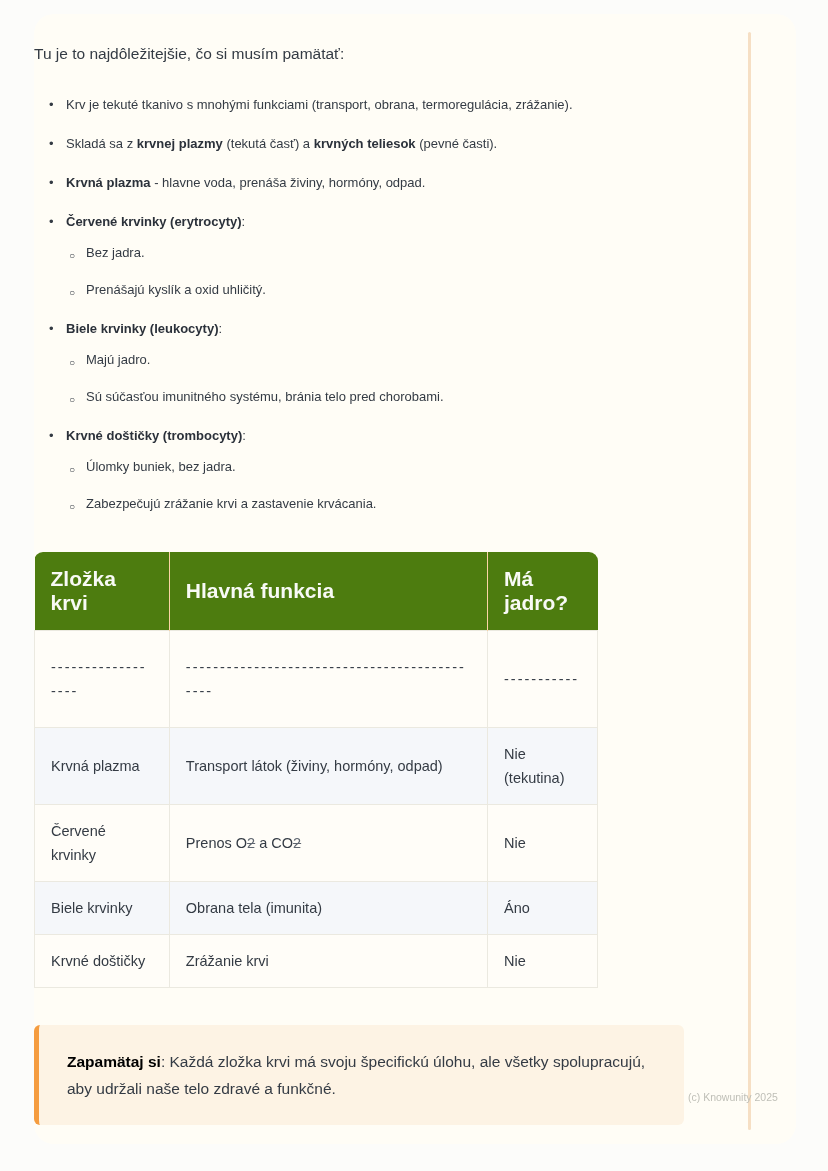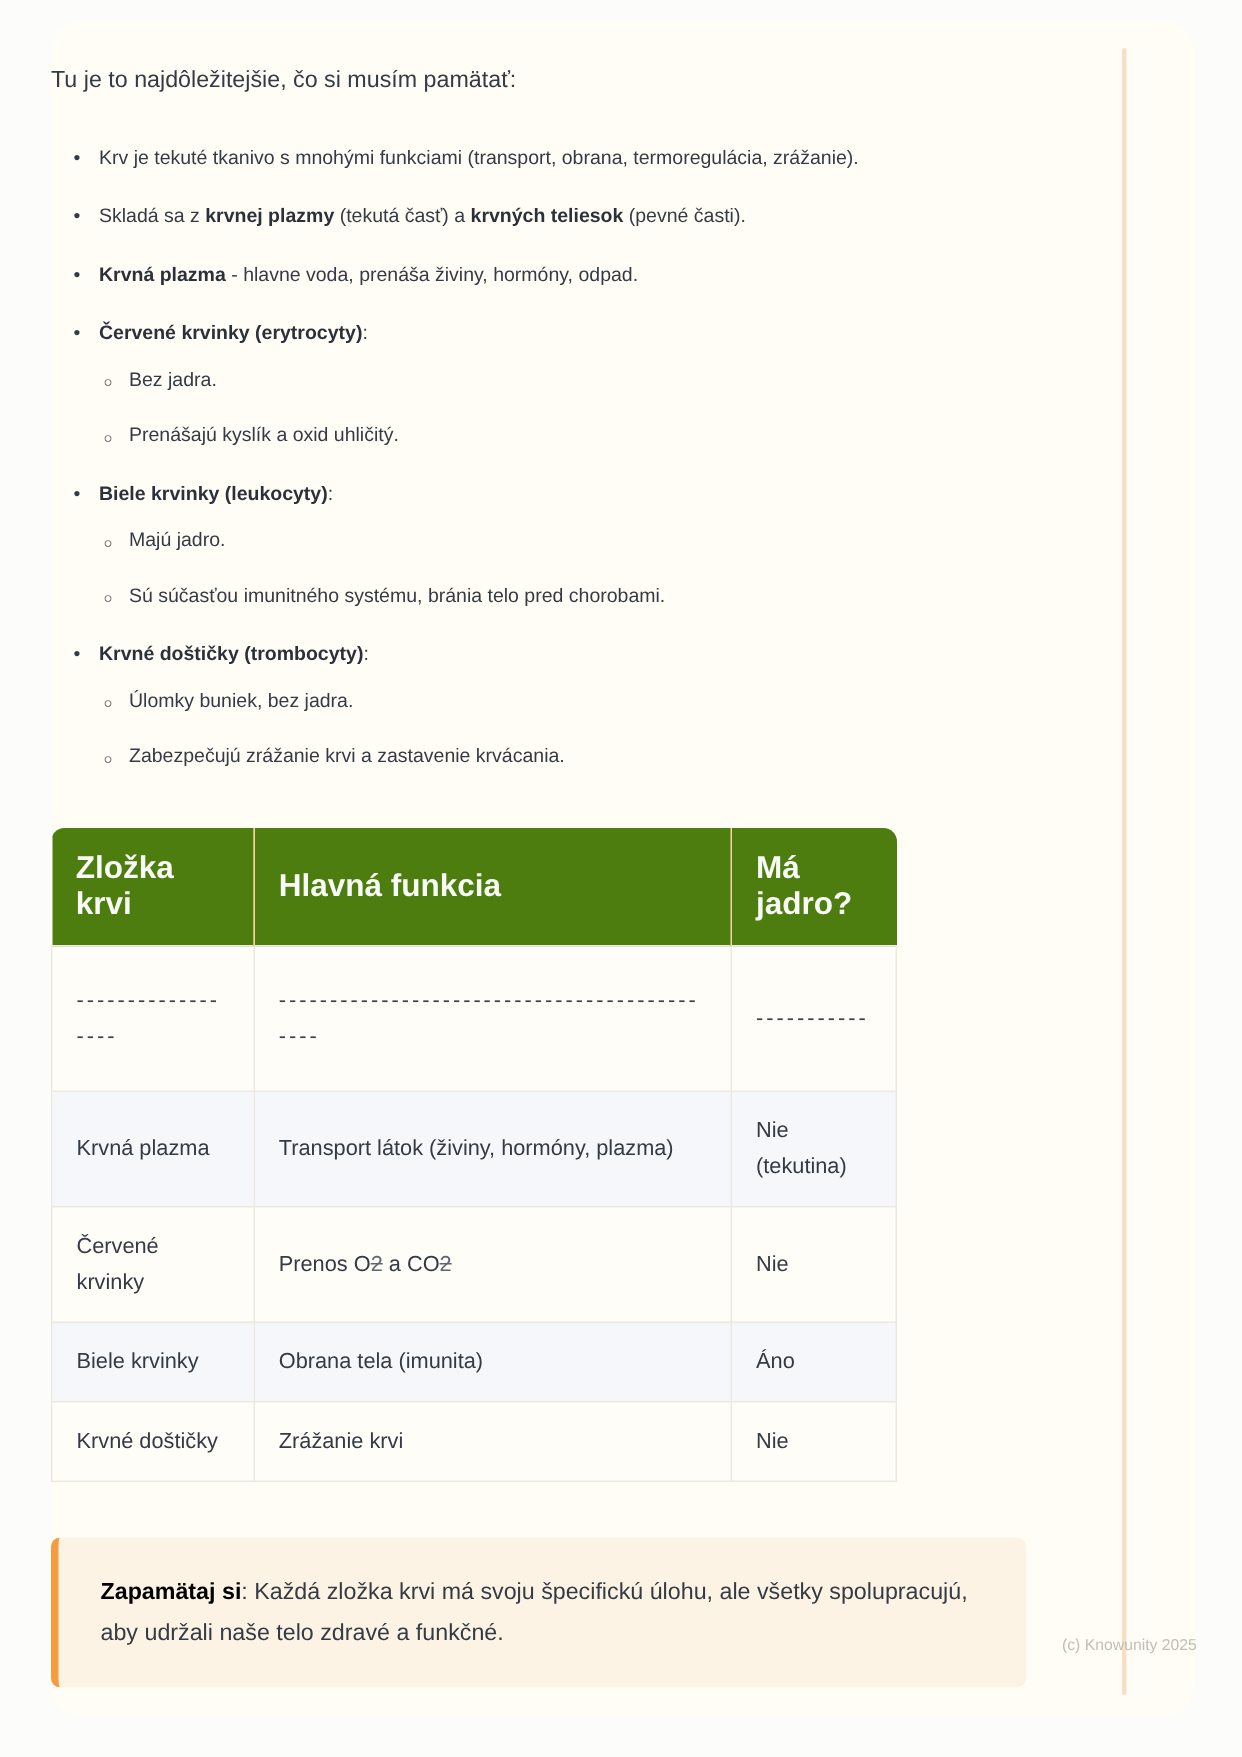--- a/index.html
+++ b/index.html
@@ -119,21 +119,21 @@
     background: #fdf3e4;
     border-left: 5px solid #f59c3f;
     border-radius: 6px;
     padding: 23px 28px;
     font-size: 15.5px;
     line-height: 27px;
   }
   .callout b { color: #000000; }
   .watermark {
     position: absolute;
-    left: 708px; top: 1091px;
+    left: 688px; top: 1091px;
     font-size: 10.5px;
     color: #bfbfb7;
     z-index: 3;
     white-space: nowrap;
   }
 </style>
 </head>
 <body>
 
 <div class="card"></div>
@@ -175,21 +175,21 @@
           </tr>
       </thead>
       <tbody>
           <tr class="dash-row">
             <td><span>------------------</span></td>
             <td><span>---------------------------------------------</span></td>
             <td><span>-----------</span></td>
           </tr>
           <tr>
             <td><span>Krvná plazma</span></td>
-            <td><span>Transport látok (živiny, hormóny, plazma)</span></td>
+            <td><span>Transport látok (živiny, hormóny, odpad)</span></td>
             <td><span>Nie (tekutina)</span></td>
           </tr>
           <tr>
             <td><span>Červené krvinky</span></td>
             <td><span>Prenos O</span><span class="strike">2</span><span> a CO</span><span class="strike">2</span></td>
             <td><span>Nie</span></td>
           </tr>
           <tr>
             <td><span>Biele krvinky</span></td>
             <td><span>Obrana tela (imunita)</span></td>

